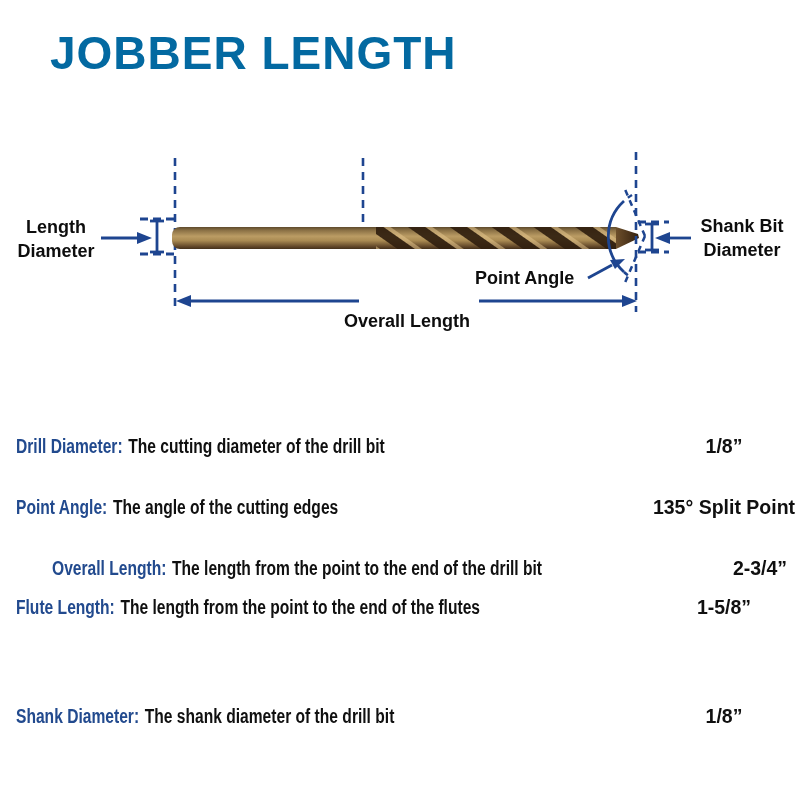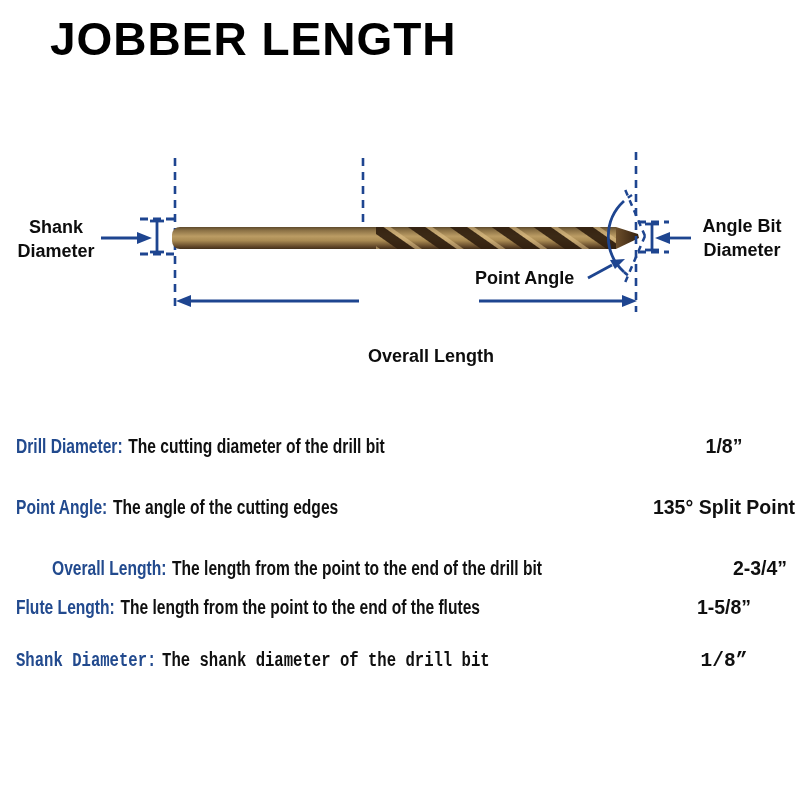--- a/index.html
+++ b/index.html
@@ -1,19 +1,19 @@
 <!DOCTYPE html>
 <html><head>
 <meta charset="utf-8">
 <style>
   html,body{margin:0;padding:0;background:#ffffff;width:800px;height:800px;overflow:hidden;
     font-family:"Liberation Sans","DejaVu Sans",sans-serif;}
   #stage{position:absolute;left:0;top:0;width:800px;height:800px;background:#ffffff;}
-  .title{position:absolute;left:50px;top:12px;font-size:46px;font-weight:bold;
-    letter-spacing:1px;color:#000000;white-space:nowrap;}
+  .title{position:absolute;left:50px;top:26px;font-size:46px;font-weight:bold;
+    letter-spacing:1px;color:#0369a1;white-space:nowrap;}
   svg{position:absolute;left:0;top:0;}
   .dlabel{position:absolute;font-weight:bold;color:#0d0d0d;font-size:18px;line-height:24px;
     white-space:nowrap;}
   .dlabel.center{text-align:center;}
   .spec-row{position:absolute;left:16px;width:784px;height:26px;}
   .spec-text{display:inline-block;white-space:nowrap;font-weight:bold;font-size:19.5px;
     color:#101010;transform:scaleX(0.80);transform-origin:0 50%;}
   .spec-label{color:#224a8e;margin-right:7px;}
   .spec-value{position:absolute;left:612px;top:0;width:192px;text-align:center;
     font-weight:bold;font-size:19.5px;color:#101010;white-space:nowrap;}
@@ -99,31 +99,31 @@
       <line x1="190" y1="301" x2="359" y2="301" stroke="#1e4590" stroke-width="2.8"></line>
       <polygon points="176,301 191,295 191,307" fill="#1e4590"></polygon>
     </g>
     <g>
       <line x1="479" y1="301" x2="623" y2="301" stroke="#1e4590" stroke-width="2.8"></line>
       <polygon points="637,301 622,295 622,307" fill="#1e4590"></polygon>
     </g>
   </svg>
 
   <div class="dlabel center" style="left:4px;top:215px;width:104px;">
-    <div>Shank</div>
+    <div>Length</div>
     <div>Diameter</div>
   </div>
 
 
   <div class="dlabel" style="left:475px;top:266px;text-align:center;">Point Angle</div>
 
-  <div class="dlabel center" style="left:356px;top:309px;width:150px;margin-top:35px;">Overall Length</div>
+  <div class="dlabel center" style="left:332px;top:309px;width:150px;">Overall Length</div>
 
   <div class="dlabel center" style="left:690px;top:214px;width:104px;">
-    <div>Angle Bit</div>
+    <div>Shank Bit</div>
     <div>Diameter</div>
   </div>
 
   <div>
 
     <div class="spec-row" style="top:435px;">
       <div class="spec-text">
         <span class="spec-label">Drill Diameter:</span><span class="spec-desc">The cutting diameter of the drill bit</span>
       </div>
       <span class="spec-value">1/8”</span>
@@ -143,21 +143,21 @@
       <span class="spec-value">2-3/4”</span>
     </div>
 
     <div class="spec-row" style="top:596px;">
       <div class="spec-text">
         <span class="spec-label">Flute Length:</span><span class="spec-desc">The length from the point to the end of the flutes</span>
       </div>
       <span class="spec-value">1-5/8”</span>
     </div>
 
-    <div class="spec-row" style="top:650px;font-family:Liberation Mono, monospace;">
+    <div class="spec-row" style="top:705px;">
       <div class="spec-text">
         <span class="spec-label">Shank Diameter:</span><span class="spec-desc">The shank diameter of the drill bit</span>
       </div>
       <span class="spec-value">1/8”</span>
     </div>
 
   </div>
 </div>
 
 </body></html>

